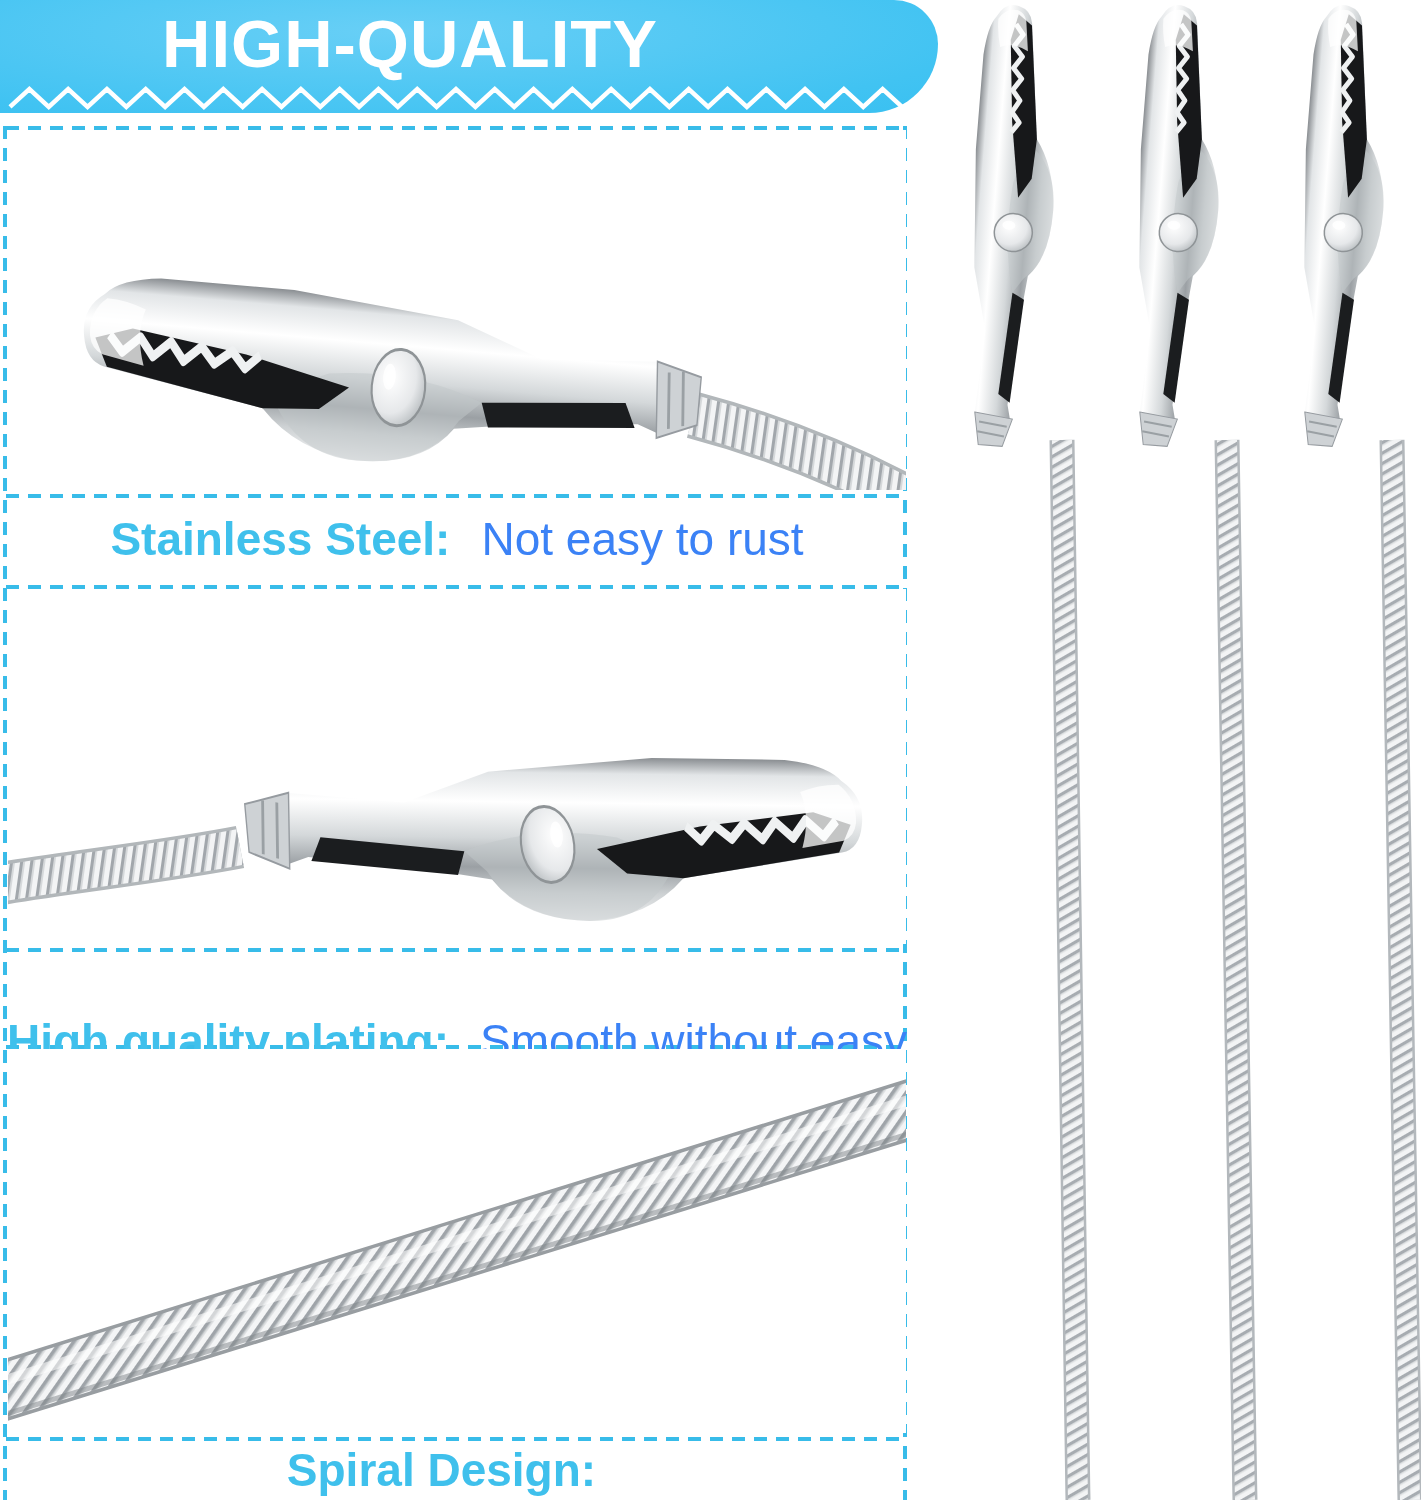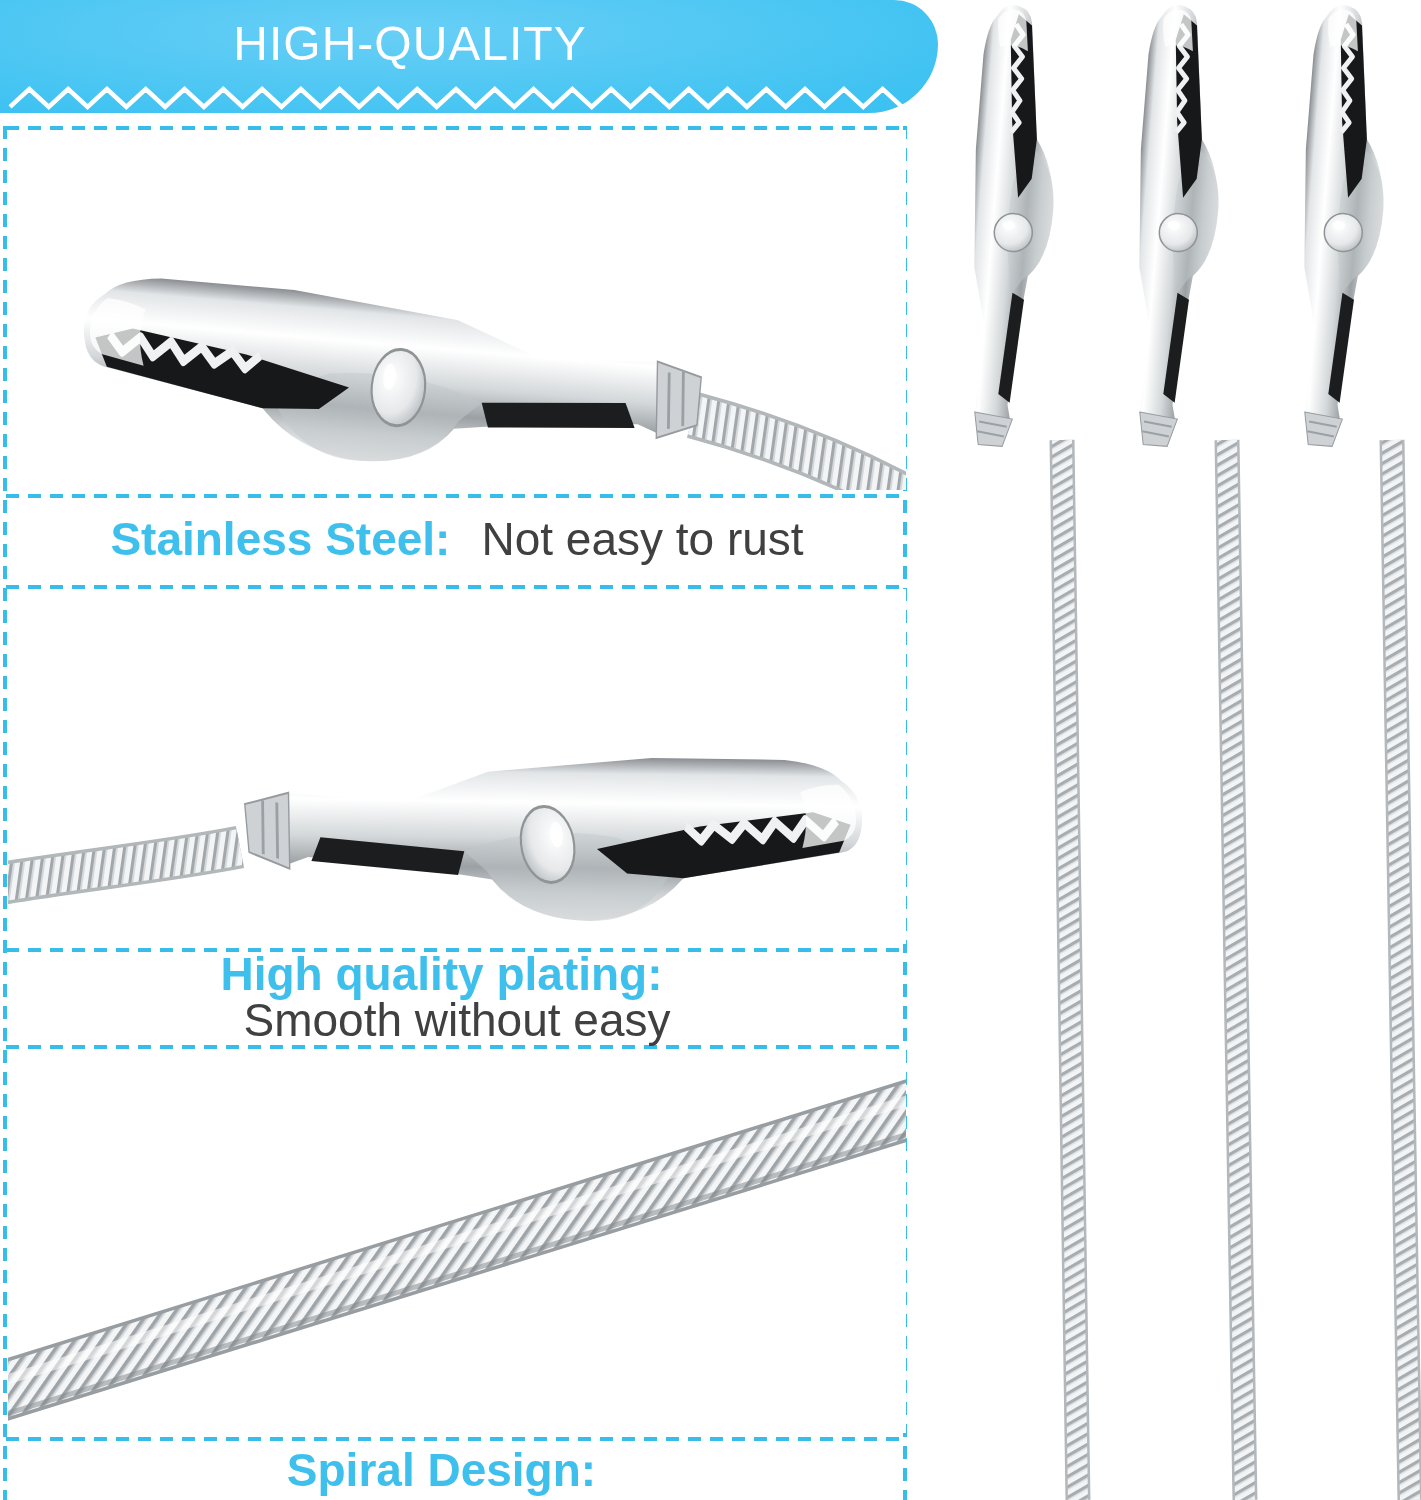--- a/index.html
+++ b/index.html
@@ -8,41 +8,41 @@
     font-family:"Liberation Sans",sans-serif;
   }
   
   .banner{
     position:absolute;left:0;top:0;width:938px;height:113px;
     background:radial-gradient(130% 170% at 42% 28%, #68cff6 0%, #41c3f2 48%, #23b8ee 100%);
     border-radius:0 46px 72px 0;
   }
   .banner-title{
     position:absolute;left:0;top:4px;width:100%;box-sizing:border-box;padding-right:118px;
-    text-align:center;font-size:48px;font-weight:400;letter-spacing:1px;color:#ffffff;
+    text-align:center;font-size:67px;font-weight:700;letter-spacing:1px;color:#ffffff;
     line-height:80px;white-space:nowrap;
   }
   .zigzag{position:absolute;left:6px;bottom:2px;}
   
   .hline{
     position:absolute;left:6px;width:898px;height:4px;
     background:repeating-linear-gradient(90deg,#38bce9 0 13px,transparent 13px 22px);
   }
   .vline{
     position:absolute;top:126px;height:1374px;width:4px;
     background:repeating-linear-gradient(180deg,#38bce9 0 13px,transparent 13px 22px);
   }
   
   .photo-panel{position:absolute;left:8px;width:898px;overflow:hidden;background:#ffffff;}
   .caption{
     position:absolute;left:8px;width:898px;display:flex;align-items:center;justify-content:center;
     white-space:nowrap;font-size:46px;line-height:1;
   }
   .cap-label{font-weight:700;color:#3fc0ec;margin-right:31px;}
-  .cap-desc{font-weight:400;color:#404040;}
+  .cap-desc{font-weight:400;color:#3b82f6;}
   svg{display:block;}
 </style>
 </head>
 <body>
 
 <div class="stage">
 
   <svg width="0" height="0" style="position:absolute" aria-hidden="true">
     <defs>
       <linearGradient id="metal" x1="0" y1="0" x2="1" y2="0">
@@ -124,21 +124,21 @@
     <span class="cap-desc">Not easy to rust</span>
   </div>
 
   <section class="photo-panel" style="top:589px;height:355px;">
     <svg width="898" height="355" viewBox="0 0 898 355">
       <path d="M232,258 C160,272 68,282 -4,294" fill="none" stroke="#b2b7ba" stroke-width="43"></path>
       <path d="M232,258 C160,272 68,282 -4,294" fill="none" stroke="url(#ropeH)" stroke-width="36"></path>
       <use href="#clipShape" transform="matrix(0.18,2.0,-1.40,-0.02,849,120)"></use>
     </svg>
   </section>
-  <div class="caption" style="top:952px;height:89px;flex-direction:column;">
+  <div class="caption" style="top:996px;height:89px;">
     <span class="cap-label">High quality plating:</span>
     <span class="cap-desc">Smooth without easy</span>
   </div>
 
   <section class="photo-panel" style="top:1049px;height:384px;">
     <svg width="898" height="384" viewBox="0 0 898 384">
       <path d="M-12,344 L910,58" fill="none" stroke="#989da1" stroke-width="60"></path>
       <path d="M-12,344 L910,58" fill="none" stroke="url(#ropeD)" stroke-width="53"></path>
       <path d="M-12,334 L910,48" fill="none" stroke="#ffffff" stroke-width="10" opacity="0.55"></path>
       <path d="M-12,368 L910,82" fill="none" stroke="#7e8387" stroke-width="5" opacity="0.5"></path>

